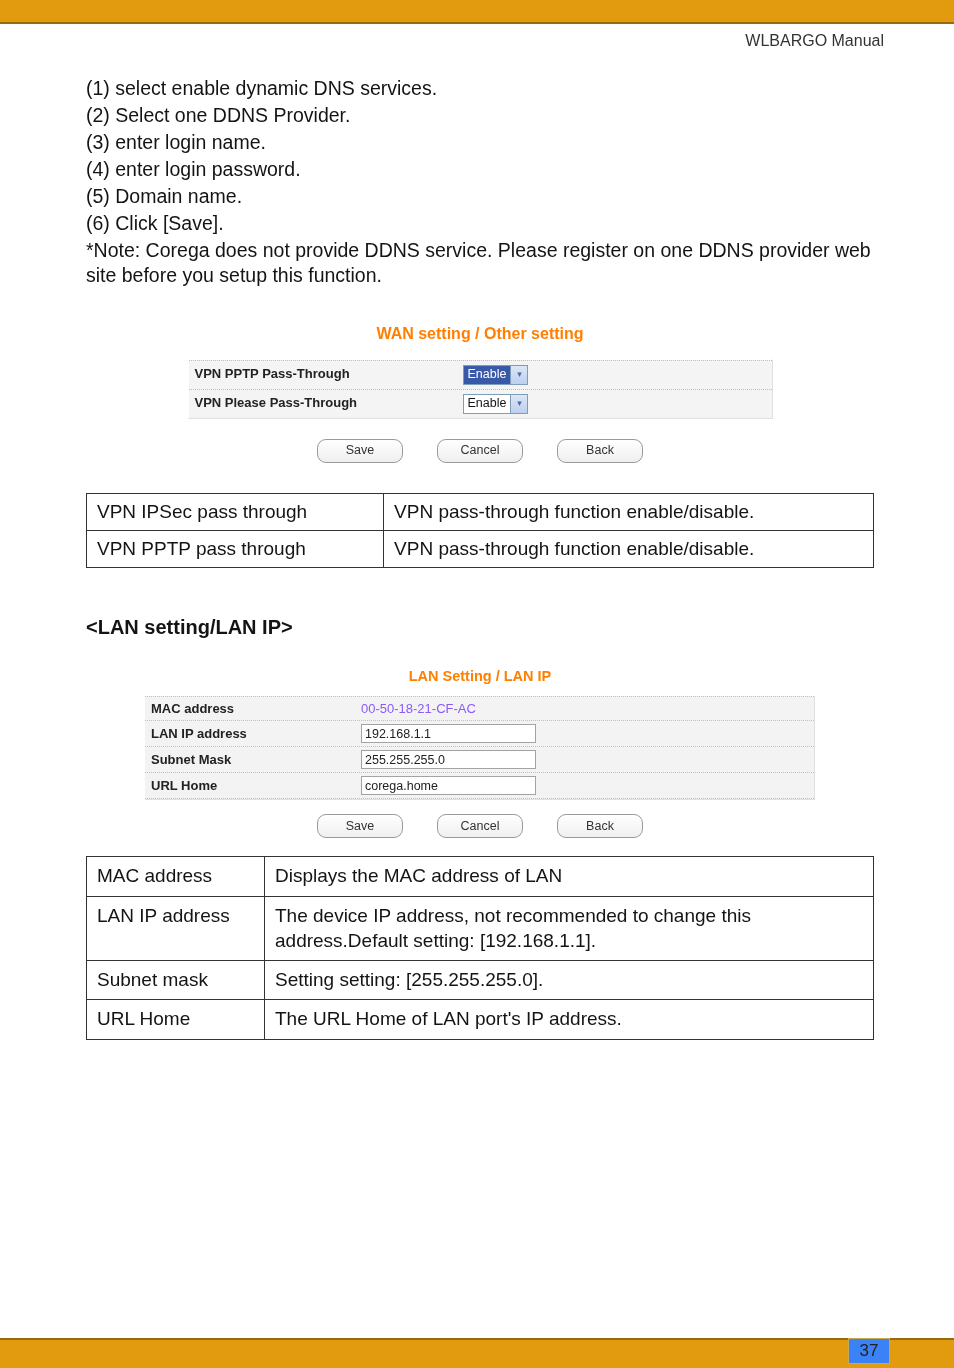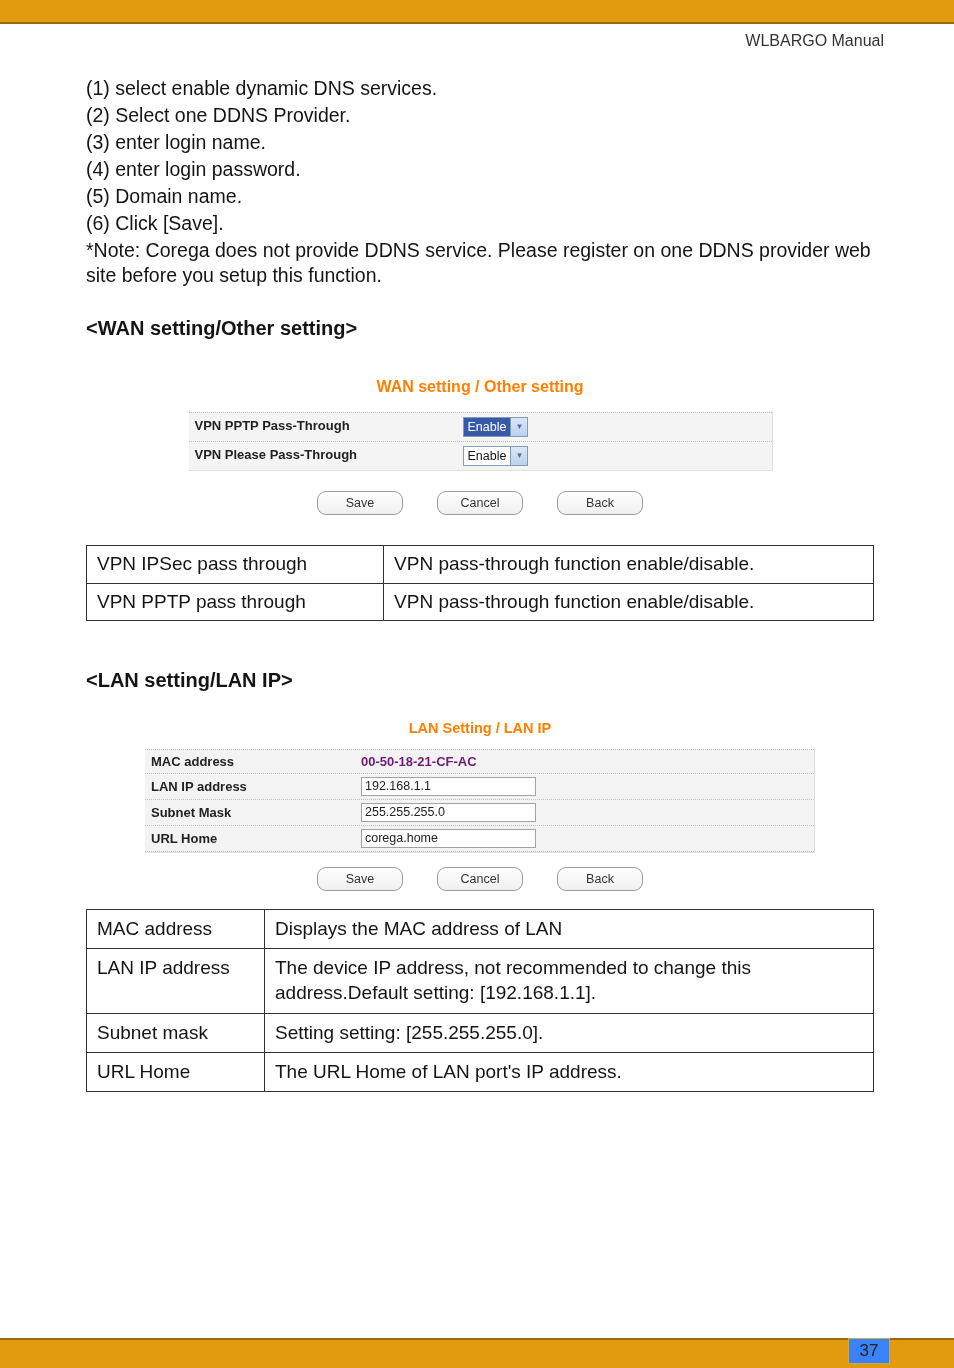--- a/index.html
+++ b/index.html
@@ -59,21 +59,21 @@
   .desc-table td { border: 1px solid #333; padding: 5px 10px 6px 10px; font-size: 19px; vertical-align: top; }
   .desc-table td:first-child { white-space: nowrap; }
 
   
   .lan-fig { margin: 26px auto 0 auto; width: 670px; font-family: Tahoma, Arial, sans-serif; }
   .lan-title { text-align: center; color: #ff7f00; font-weight: 700; font-size: 14.5px; margin-bottom: 10px; }
   .lan-table { background: #f3f3f3; border-right: 1px solid #e0e0e0; border-bottom: 1px solid #e0e0e0; }
   .lan-row { display: flex; align-items: center; border-top: 1px dotted #c0c0c0; padding: 3px 6px; }
   .lan-row:last-child { border-bottom: 1px dotted #c0c0c0; }
   .lan-label { width: 210px; font-weight: 700; font-size: 13px; color: #222; }
-  .lan-val-plain { font-size: 13px; color: #701a75; font-weight: bold; }
+  .lan-val-plain { font-size: 13px; color: #8b5cf6; }
   .lan-input {
     height: 19px; width: 175px; border: 1px solid #a3a3a3; background: #fff;
     font-size: 12.5px; padding: 0 3px; color: #222;
   }
 
   .desc-table2 { width: 100%; border-collapse: collapse; margin-top: 18px; }
   .desc-table2 td { border: 1px solid #333; padding: 6px 10px 7px 10px; font-size: 19px; vertical-align: top; }
   .desc-table2 td:first-child { width: 178px; }
 
   
@@ -103,21 +103,20 @@
   <div class="steps">
     <p>(1) select enable dynamic DNS services.</p>
     <p>(2) Select one DDNS Provider.</p>
     <p>(3) enter login name.</p>
     <p>(4) enter login password.</p>
     <p>(5) Domain name.</p>
     <p>(6) Click [Save].</p>
     <p class="note">*Note: Corega does not provide DDNS service.  Please register on one DDNS provider web site before you setup this function.</p>
   </div>
 
-  <div class="section-h">&lt;WAN setting/Other setting&gt;</div>
 
   <div class="wan-fig">
     <div class="wan-title">WAN setting / Other setting</div>
     <div class="wan-table">
       <div class="wan-row">
         <div class="wan-label">VPN PPTP Pass-Through</div>
         <div class="sel selected">
           <span>Enable</span>
           <span class="arrow">▾</span>
         </div>

